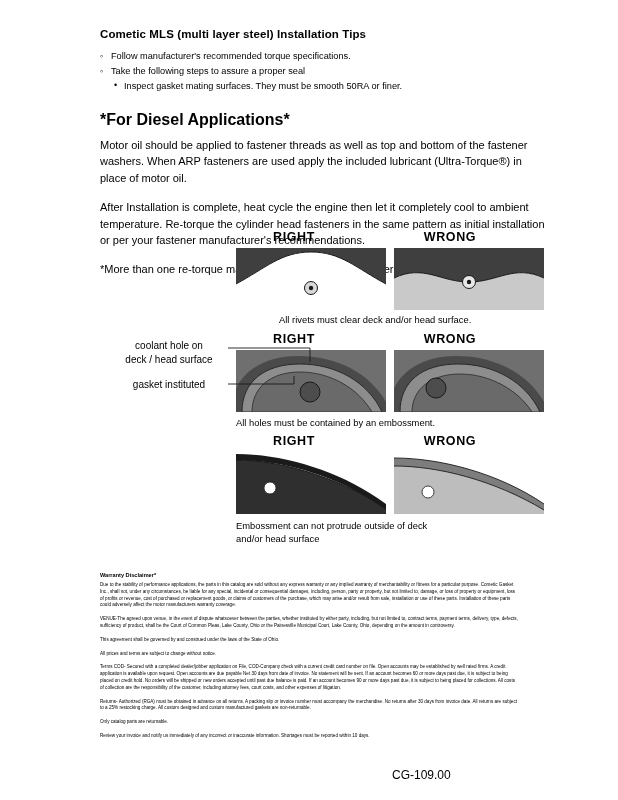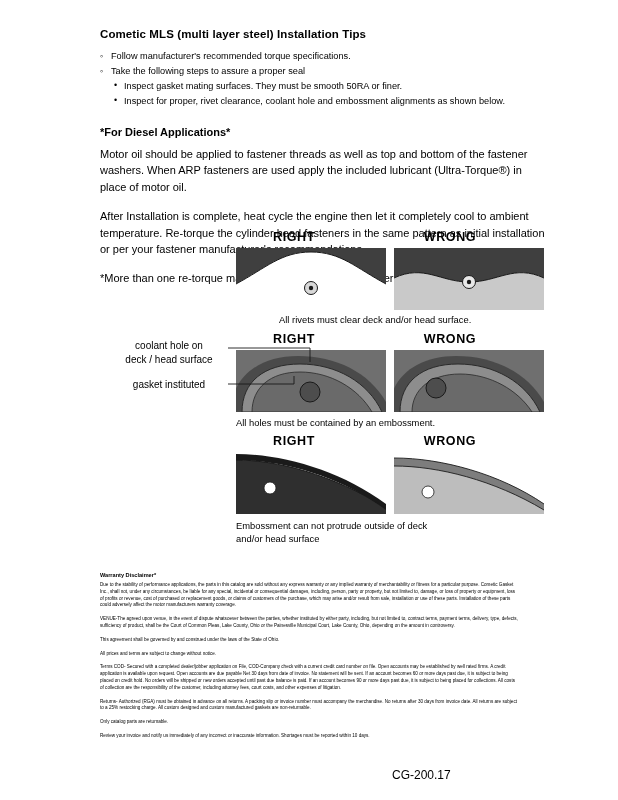--- a/index.html
+++ b/index.html
@@ -64,21 +64,21 @@
     padding-left: 10px;
   }
   ul.subbullets > li::before {
     content: "\2022";
     position: absolute;
     left: 0;
     top: -1px;
     font-size: 9px;
   }
   h2.subtitle {
-    font-size: 11px;
+    font-size: 16px;
     font-weight: bold;
     margin: 17px 0 8px 0;
   }
   p.para {
     font-size: 11px;
     line-height: 1.52;
     margin: 0 0 12px 0;
   }
   p.para.last {
     margin-bottom: 0;
@@ -150,21 +150,20 @@
 
   <div class="content">
     <h1 class="title">Cometic MLS (multi layer steel) Installation Tips</h1>
 
     <ul class="bullets">
       <li>Follow manufacturer's recommended torque specifications.</li>
       <li>Take the following steps to assure a proper seal</li>
     </ul>
     <ul class="subbullets">
       <li>Inspect gasket mating surfaces.  They must be smooth 50RA or finer.</li>
-      <li>Inspect for proper, rivet clearance, coolant hole and embossment alignments as shown below.</li>
     </ul>
 
     <h2 class="subtitle">*For Diesel Applications*</h2>
     <p class="para">Motor oil should be applied to fastener threads as well as top and bottom of the fastener washers.  When ARP fasteners are used apply the included lubricant (Ultra-Torque®) in place of motor oil.</p>
     <p class="para">After Installation is complete, heat cycle the engine then let it completely cool to ambient temperature. Re-torque the cylinder head fasteners in the same pattern as initial installation or per your fastener manufacturer's recommendations.</p>
     <p class="para last">*More than one re-torque may be required to achieve proper fastener stretch*</p>
   </div>
 
   <div class="figures">
 
@@ -265,15 +264,15 @@
     <p>Due to the stability of performance applications, the parts in this catalog are sold without any express warranty or any implied warranty of merchantability or fitness for a particular purpose.  Cometic Gasket Inc., shall not, under any circumstances, be liable for any special, incidental or consequential damages, including, person, party or property, but not limited to, damage, or loss of property or equipment, loss of profits or revenue, cost of purchased or replacement goods, or claims of customers of the purchase, which may arise and/or result from sale, installation or use of these parts.  Installation of these parts could adversely affect the motor manufacturers warranty coverage.</p>
     <p>VENUE-The agreed upon venue, in the event of dispute whatsoever between the parties, whether instituted by either party, including, but not limited to, contract terms, payment terms, delivery, type, defects, sufficiency of product, shall be the Court of Common Pleas, Lake County, Ohio or the Painesville Municipal Court, Lake County, Ohio, depending on the amount in controversy.</p>
     <p>This agreement shall be governed by and construed under the laws of the State of Ohio.</p>
     <p>All prices and terms are subject to change without notice.</p>
     <p>Terms COD- Secured with a completed dealer/jobber application on File, COD-Company check with a current credit card number on file.  Open accounts may be established by well rated firms.  A credit application is available upon request.  Open accounts are due payable Net 30 days from date of invoice.  No statement will be sent.  If an account becomes 60 or more days past due, it is subject to being placed on credit hold.  No orders will be shipped or new orders accepted until past due balance is paid.  If an account becomes 90 or more days past due, it is subject to being placed for collections.  All costs of collection are the responsibility of the customer, including attorney fees, court costs, and other expenses of litigation.</p>
     <p>Returns- Authorized (RGA) must be obtained in advance on all returns.  A packing slip or invoice number must accompany the merchandise.  No returns after 30 days from invoice date.  All returns are subject to a 25% restocking charge.  All custom designed and custom manufactured gaskets are non-returnable.</p>
     <p>Only catalog parts are returnable.</p>
     <p>Review your invoice and notify us immediately of any incorrect or inaccurate information.  Shortages must be reported within 10 days.</p>
   </div>
 
-  <div class="docnum">CG-200.17</div>
+  <div class="docnum">CG-109.00</div>
 
 </div>
 
 </body></html>

